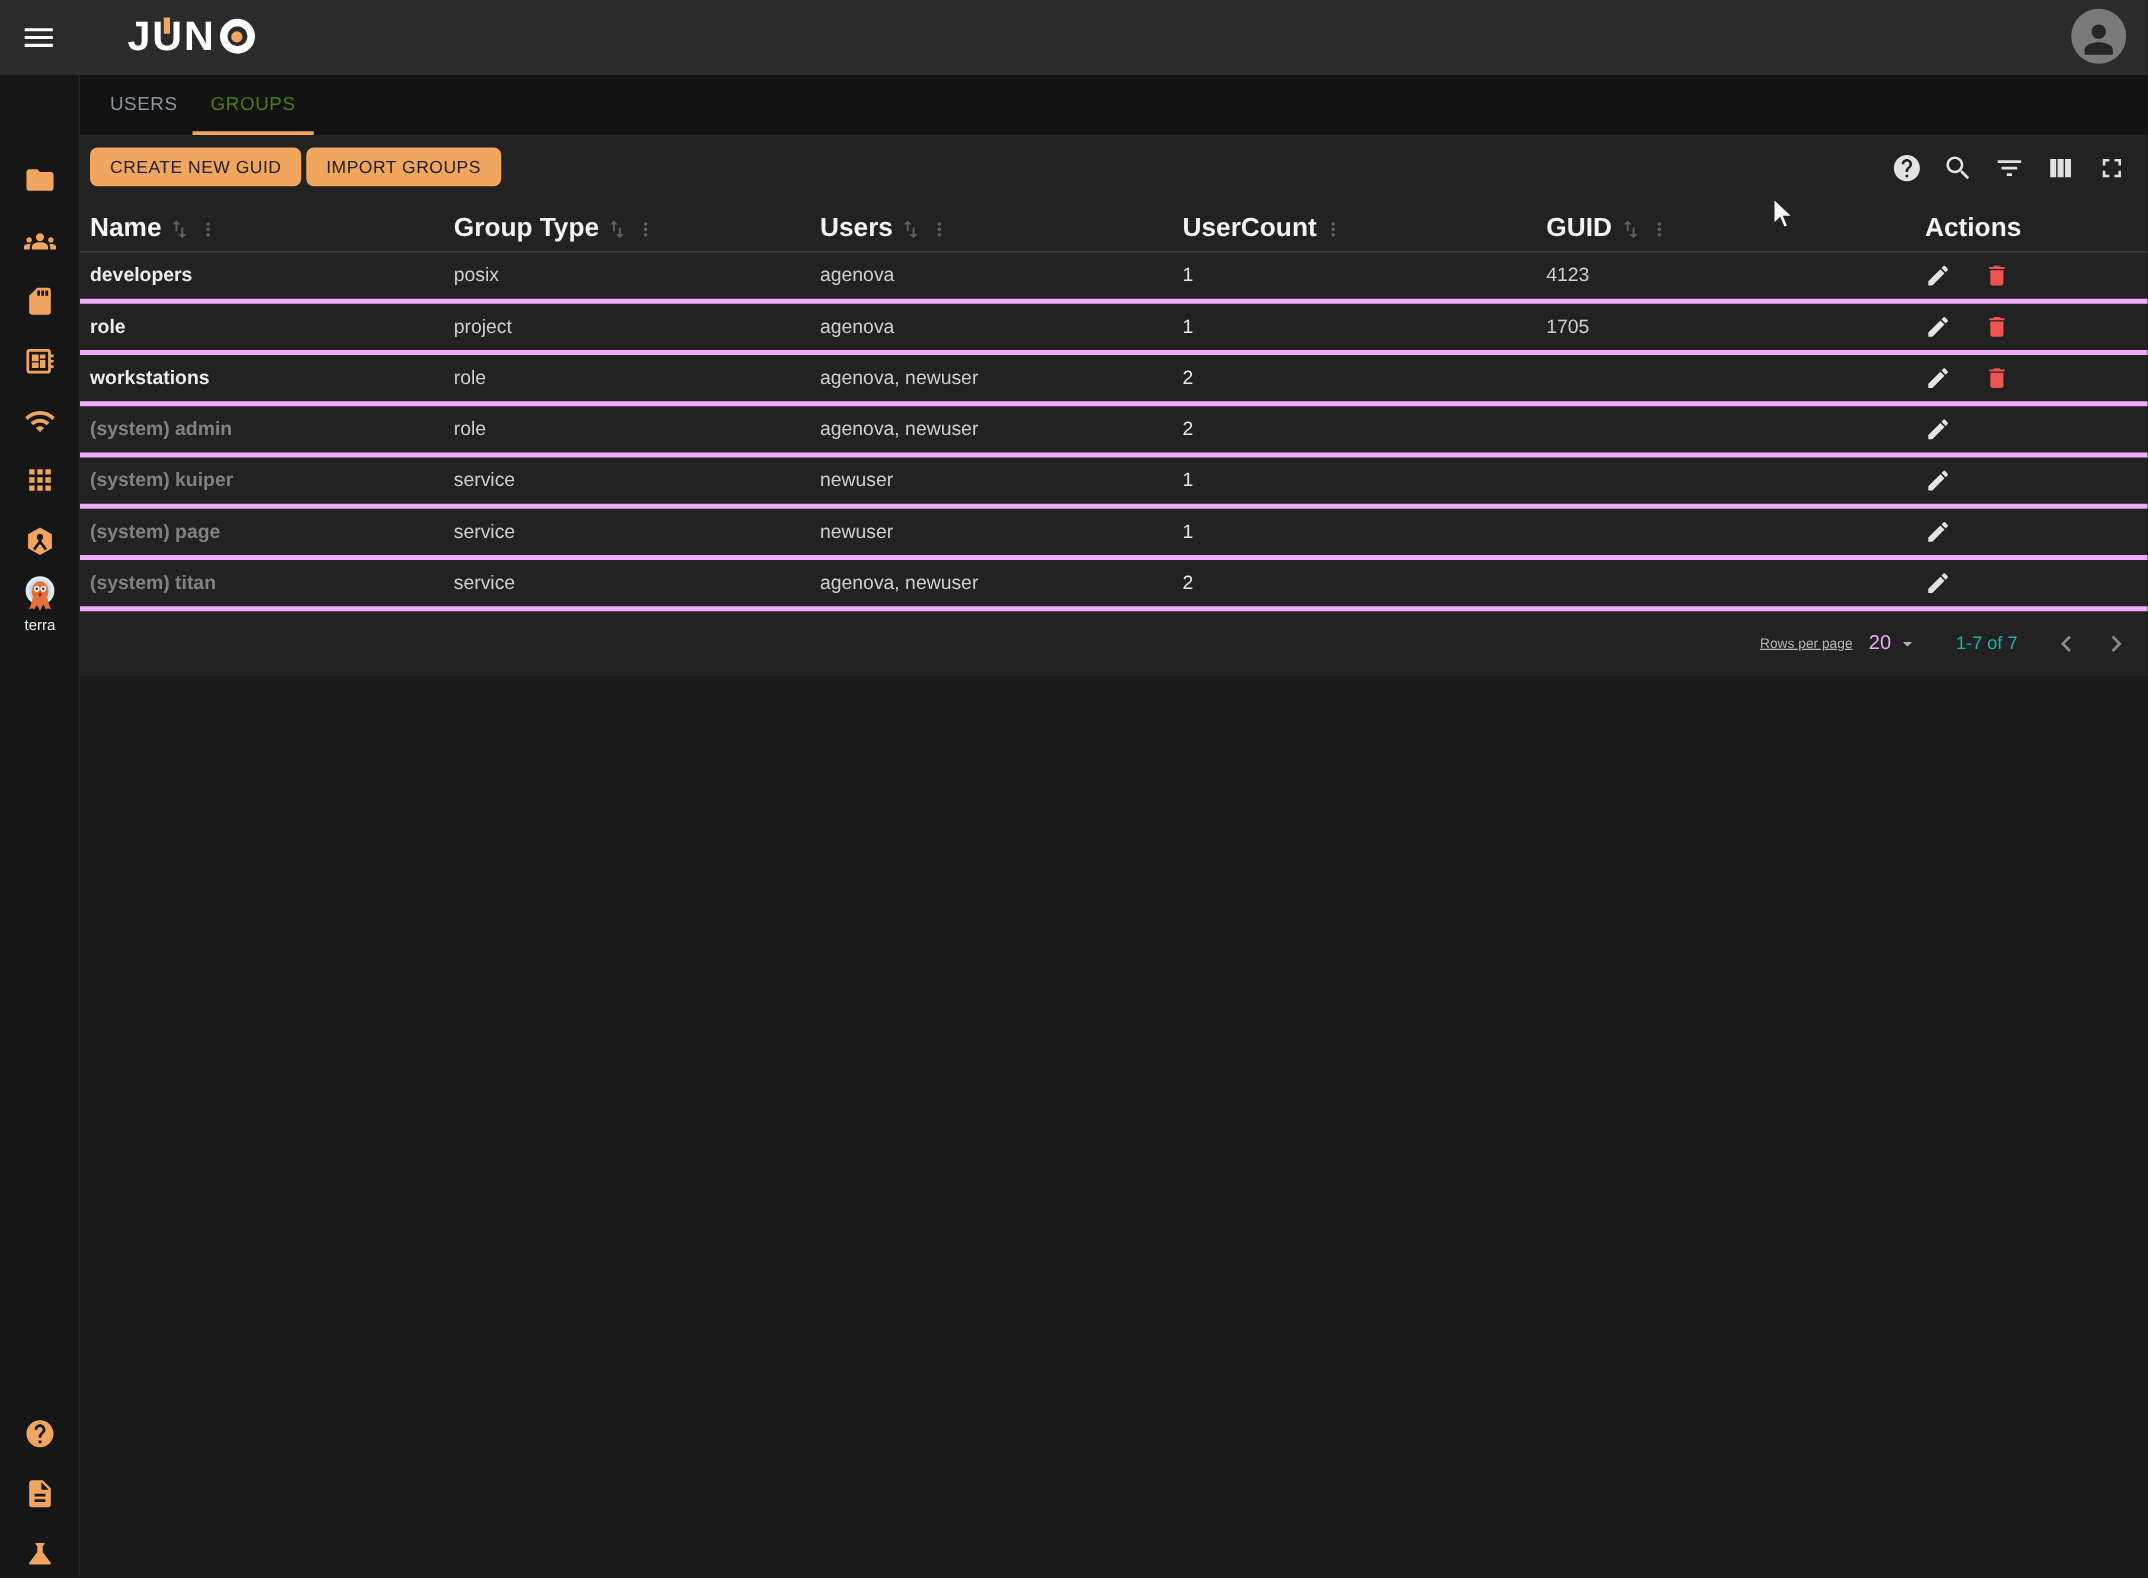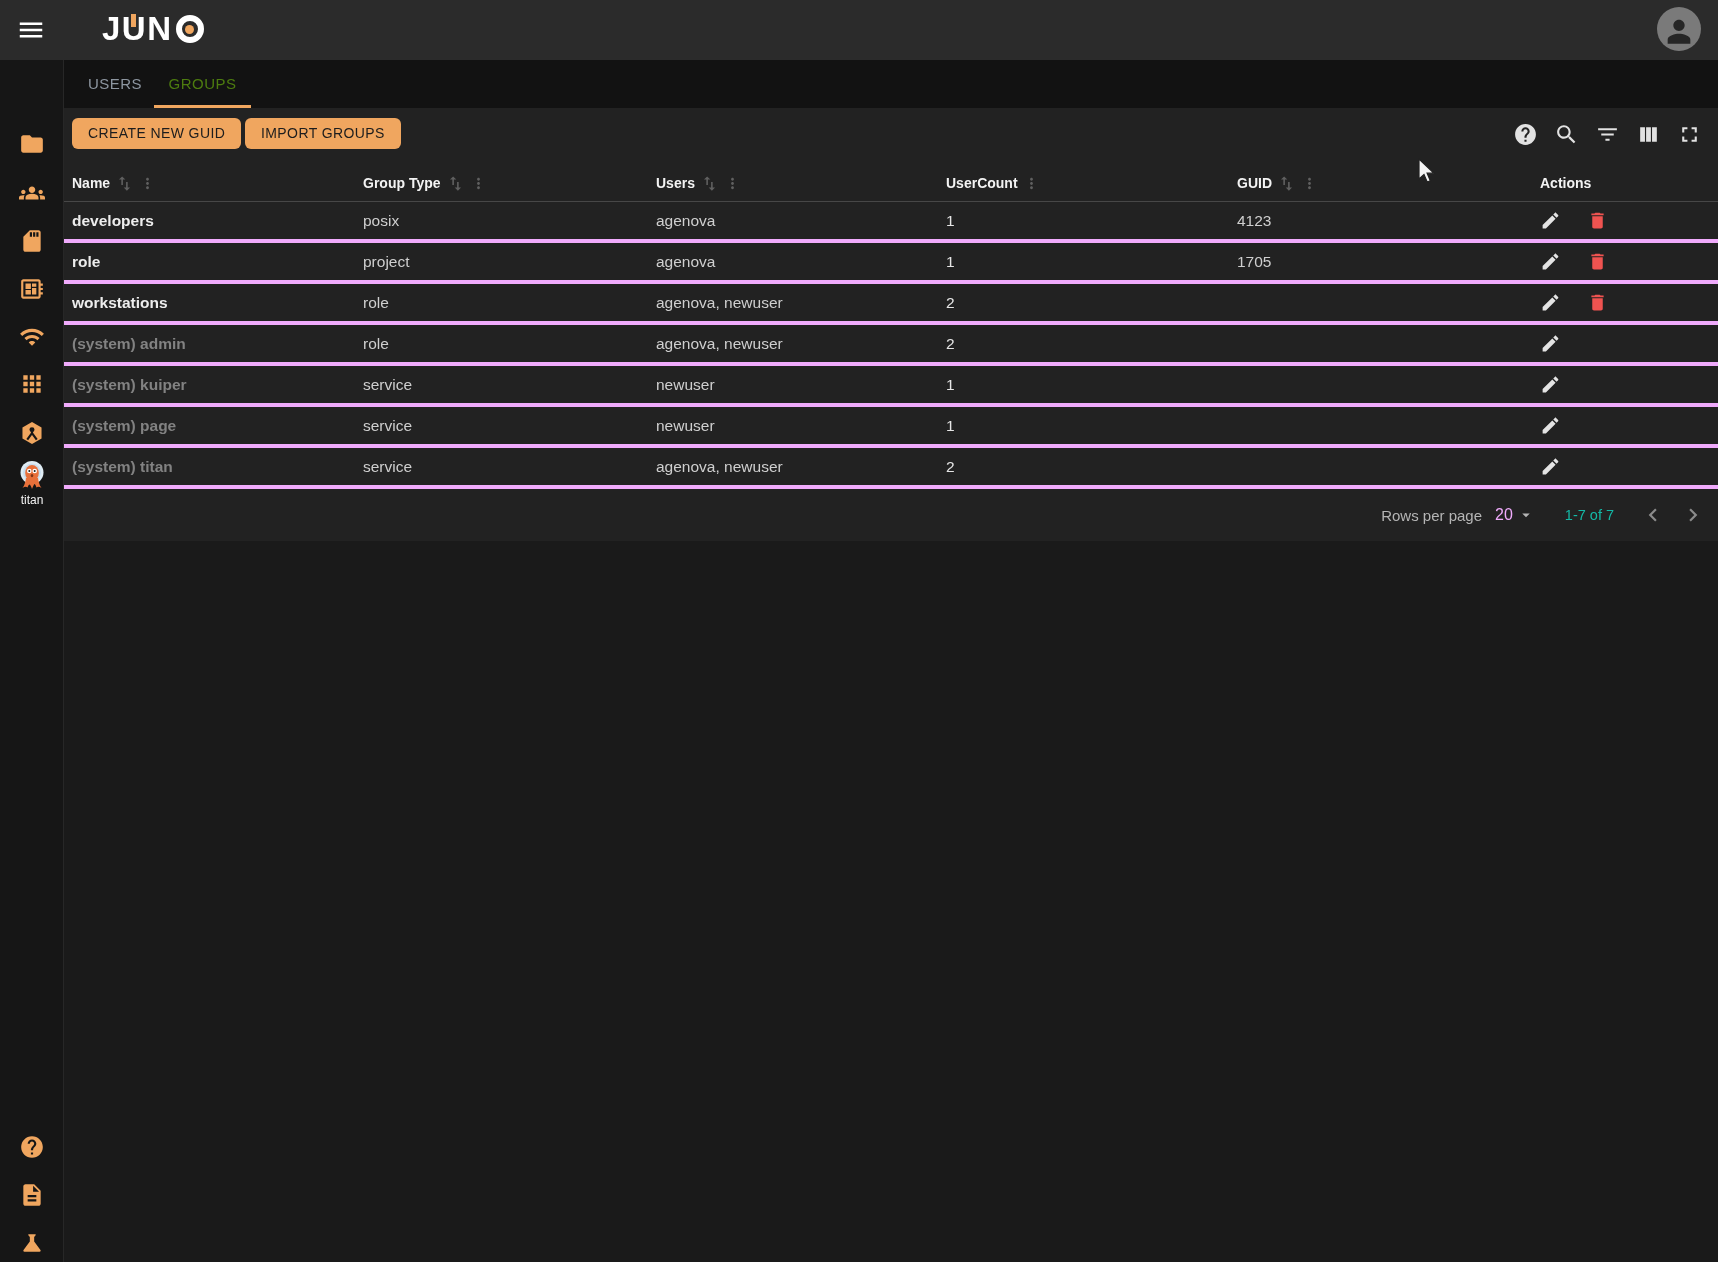--- a/index.html
+++ b/index.html
@@ -45,41 +45,41 @@
          border-radius:6px; background:#f0a65f; color:#1d1d1d; font-family:"Liberation Sans",sans-serif;
          font-size:14px; font-weight:500; letter-spacing:.4px; cursor:pointer; }
   .btn-create { left:8px; }
   .btn-import { left:181px; }
   .tool-icons { position:absolute; top:14px; right:16px; display:flex; gap:16px; }
   .tool-icons .ticon { width:25px; height:25px; color:#e2e2e2; cursor:pointer; }
   .tool-icons svg { width:25px; height:25px; }
 
   .grid6 { display:grid; grid-template-columns:291px 293px 290px 291px 303px 1fr; align-items:center; }
   .thead { position:absolute; left:0; top:57px; width:100%; height:37px; border-bottom:1px solid #474747;
-           font-size:14px; font-weight:bold; color:#f3f3f3; }
+           font-size:21px; font-weight:bold; color:#f3f3f3; }
   .th { display:flex; align-items:center; gap:5px; padding-left:8px; }
   .sort-ic { width:19px; height:19px; color:#606060; cursor:pointer; }
   .dots-ic { width:17px; height:17px; color:#606060; cursor:pointer; }
   .sort-ic svg,.dots-ic svg { width:100%; height:100%; }
 
   .tbody { position:absolute; left:0; top:94px; width:100%; }
   .trow { height:41px; border-bottom:4px solid #f0abfc; font-size:15.5px; color:#cfcfcf; }
   .td { padding-left:8px; white-space:nowrap; overflow:hidden; }
   .td.name { font-weight:bold; color:#ededed; }
   .trow.system .td.name { color:#828282; }
   .td.count { color:#e6e6e6; }
   .td.actions { display:flex; gap:26px; align-items:center; }
   .icon-btn { width:21px; height:21px; cursor:pointer; }
   .icon-btn svg { width:21px; height:21px; }
   .icon-btn.edit { color:#e4e4e4; }
   .icon-btn.del { color:#ef5350; }
 
   .tfoot { position:absolute; left:0; top:381px; width:100%; height:52px;
            display:flex; align-items:center; justify-content:flex-end; }
-  .rpp-label { color:#b5b5b5; font-size:15px; }
+  .rpp-label { color:#b5b5b5; font-size:11px;text-decoration:underline; }
   .rpp-select { display:flex; align-items:center; margin-left:13px; cursor:pointer; }
   .rpp-value { color:#f0abfc; font-size:16px; }
   .rpp-caret { width:18px; height:18px; color:#b5b5b5; margin-left:4px; }
   .rpp-caret svg { width:18px; height:18px; }
   .range { color:#14b8a6; font-size:14.5px; margin-left:30px; }
   .pager { display:flex; gap:14px; margin-left:26px; margin-right:12px; }
   .pg-btn { width:26px; height:26px; color:#8b8b8b; cursor:pointer; }
   .pg-btn svg { width:26px; height:26px; }
 
   .cursor { position:absolute; left:1417px; top:158px; width:20px; height:28px; z-index:20; pointer-events:none; }
@@ -153,21 +153,21 @@
       <circle cx="16" cy="12.5" r="9" fill="#c9dded"></circle>
       <ellipse cx="16" cy="13" rx="6.8" ry="8" fill="#e8703a"></ellipse>
       <path d="M10 18q-1 7-3.5 10 3-2 5-.5 1-3 2-3t2.5 4.5q1-2.5 2-4.5t2.5 3q2-1.5 5 .5-2.5-3-3.5-10z" fill="#e8703a"></path>
       <circle cx="13.3" cy="11" r="2.3" fill="#fff"></circle>
         <circle cx="18.7" cy="11" r="2.3" fill="#fff"></circle>
       <circle cx="13.3" cy="11" r="1" fill="#222"></circle>
         <circle cx="18.7" cy="11" r="1" fill="#222"></circle>
       <ellipse cx="16" cy="15.6" rx="1.3" ry="1.6" fill="#7e3416"></ellipse>
     </svg>
   </div>
-  <div class="mascot-label">titan</div>
+  <div class="mascot-label">terra</div>
 
   <div class="side-icon" style="top:1074px">
     <svg viewBox="0 0 24 24" fill="currentColor">
         <path d="M12 2C6.48 2 2 6.48 2 12s4.48 10 10 10 10-4.48 10-10S17.52 2 12 2zm1 17h-2v-2h2v2zm2.07-7.75l-.9.92C13.45 12.9 13 13.5 13 15h-2v-.5c0-1.1.45-2.1 1.17-2.83l1.24-1.26c.37-.36.59-.86.59-1.41 0-1.1-.9-2-2-2s-2 .9-2 2H8c0-2.21 1.79-4 4-4s4 1.79 4 4c0 .88-.36 1.68-.93 2.25z"></path>
       </svg>
   </div>
   <div class="side-icon" style="top:1122px">
     <svg viewBox="0 0 24 24" fill="currentColor">
         <path d="M14 2H6c-1.1 0-2 .9-2 2v16c0 1.1.9 2 2 2h12c1.1 0 2-.9 2-2V8l-6-6zm2 16H8v-2h8v2zm0-4H8v-2h8v2zm-3-5V3.5L18.5 9H13z"></path>
       </svg>

